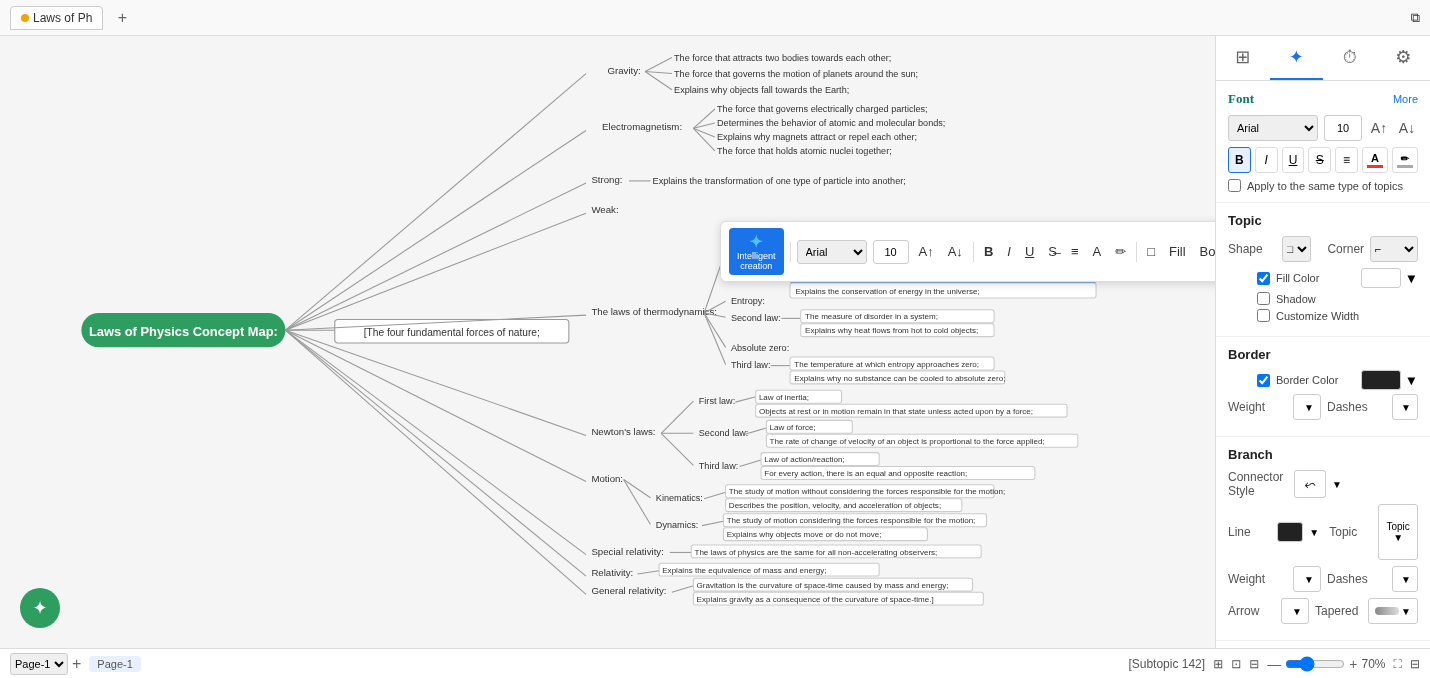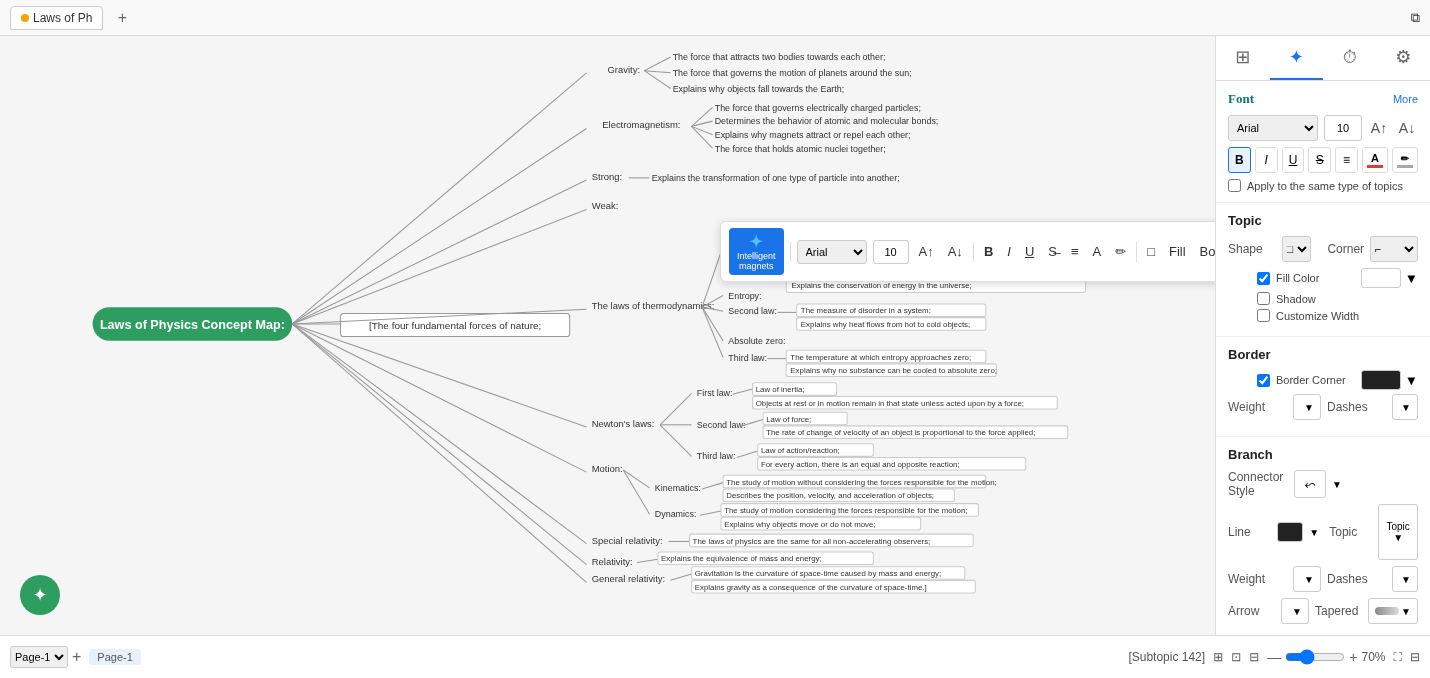--- a/index.html
+++ b/index.html
@@ -243,21 +243,21 @@
     }
 
     .reset-btn {
       display: block; width: calc(100% - 24px); margin: 8px 12px;
       height: 28px; background: #f5f5f5; border: 1px solid #ddd;
       border-radius: 4px; cursor: pointer; font-size: 12px; color: #444;
     }
 
     
     .bottom-bar {
-      height: 43px;
+      height: 30px;
       background: white;
       border-top: 1px solid #ddd;
       display: flex;
       align-items: center;
       padding: 0 10px;
       gap: 8px;
       font-size: 12px;
       color: #555;
     }
     .bottom-bar .page-select {
@@ -442,21 +442,21 @@
     </svg>
 
     
     <div class="green-circle">✦</div>
 
     
     <div class="float-toolbar">
       <button class="ai-btn">
         <span style="font-size:16px; font-weight:bold; color:#4fc3f7;">✦</span>
         <span style="font-size:9px;">Intelligent</span>
-        <span style="font-size:9px;">magnets</span>
+        <span style="font-size:9px;">creation</span>
       </button>
       <div class="sep"></div>
       <select class="font-select" style="width:70px;">
         <option>Arial</option>
       </select>
       <input type="text" class="font-size" value="10" style="">
       <button class="tb-btn">A↑</button>
       <button class="tb-btn">A↓</button>
       <div class="sep"></div>
       <button class="tb-btn" style="font-weight:bold;">B</button>
@@ -557,21 +557,21 @@
       <div class="checkbox-row">
         <input type="checkbox" style="">
         <span>Customize Width</span>
       </div>
     </div>
 
     <div class="border-section">
       <div class="border-title">Border</div>
       <div class="checkbox-row">
         <input type="checkbox" checked="" style="">
-        <span>Border Corner</span>
+        <span>Border Color</span>
         <div style="margin-left:auto; display:flex; align-items:center; gap:4px;">
           <div style="width:40px; height:20px; background:#222; border:1px solid #ccc; border-radius:3px;"></div>
           <button style="background:none;border:none;cursor:pointer;">▼</button>
         </div>
       </div>
       <div class="weight-row">
         <span class="prop-label">Weight</span>
         <div class="line-swatch">
           <div class="line-inner"></div>
           <span style="font-size:10px; margin-left:4px;">▼</span>

